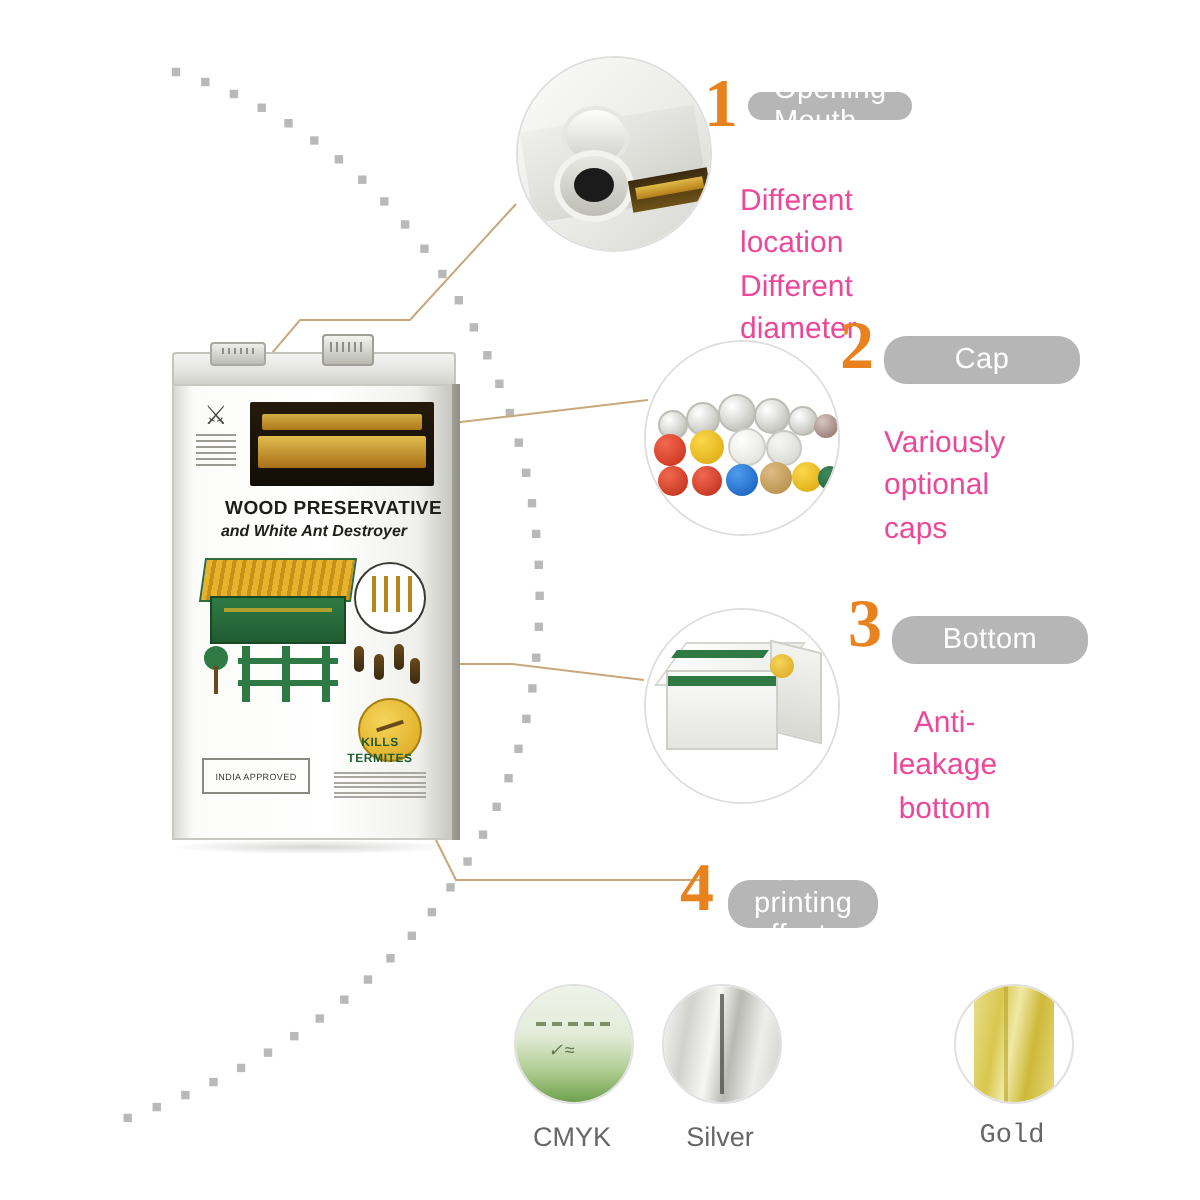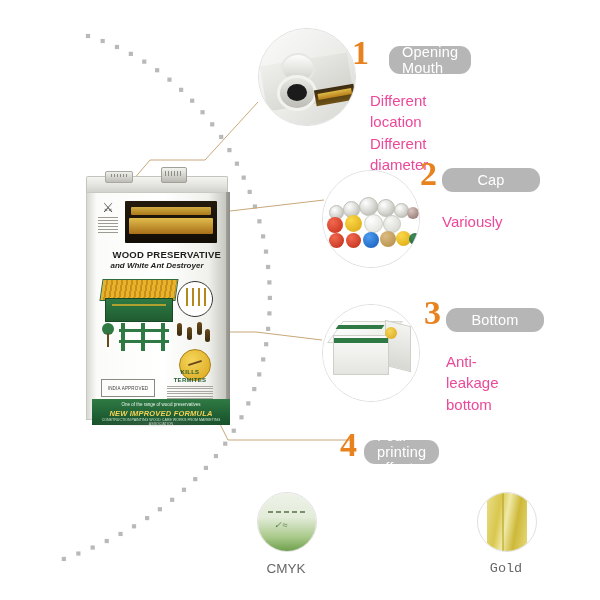--- a/index.html
+++ b/index.html
@@ -306,41 +306,36 @@
             <i></i>
             <i></i>
             <i></i>
         </div>
       </div>
 
       <div class="approve">
         <span>INDIA APPROVED</span>
       </div>
 
-      <div class="greenband">
-        <div class="gb-top">One of the  range of wood preservatives</div>
-        <div class="gb-main">NEW IMPROVED FORMULA</div>
-        <div class="gb-sub">CONSTRUCTION PAINTING WOOD CARE WORKS FROM MARKETING ASSOCIATION</div>
-      </div>
     </div>
   </div>
   <div class="tin-shadow"></div>
 
   <div class="callout">
     <div class="photo" style="left:258px;top:28px;width:96px;height:96px;">
       <div class="p1-bg"></div>
       <div class="p1-plate"></div>
       <div class="p1-ring1"></div>
       <div class="p1-ring2">
           <div class="p1-hole"></div>
         </div>
       <div class="p1-strip"></div>
     </div>
     <div class="num" style="left:352px;top:36px;font-size:34px;">1</div>
-    <div class="pill" style="left:389px;top:46px;height:28px;">
+    <div class="pill" style="left:374px;top:46px;height:14px;">
       <span>Opening Mouth</span>
     </div>
     <div class="desc" style="left:370px;top:90px;">
       <div>Different location</div>
       <div>Different diameter</div>
     </div>
   </div>
 
   <div class="callout">
     <div class="photo" style="left:322px;top:170px;width:96px;height:96px;">
@@ -361,37 +356,38 @@
       <div class="cap-dot" style="left:57px;top:60px;width:16px;height:16px;background:radial-gradient(circle at 35% 30%,#ddbb82,#b08a42);"></div>
       <div class="cap-dot" style="left:73px;top:60px;width:15px;height:15px;background:radial-gradient(circle at 35% 30%,#fbd84a,#d9a40d);"></div>
       <div class="cap-dot" style="left:86px;top:62px;width:12px;height:12px;background:radial-gradient(circle at 35% 30%,#3f8a5c,#1d5a36);"></div>
     </div>
     <div class="num" style="left:420px;top:157px;font-size:34px;">2</div>
     <div class="pill" style="left:442px;top:168px;height:24px;width:98px;justify-content:center;">
       <span>Cap</span>
     </div>
     <div class="desc" style="left:442px;top:211px;">
       <div>Variously</div>
+      <div>optional caps</div>
     </div>
   </div>
 
   <div class="callout">
     <div class="photo" style="left:322px;top:304px;width:96px;height:96px;">
       <div class="p3-bg"></div>
       <div class="box-top"></div>
       <div class="box-stripe"></div>
       <div class="box-side"></div>
       <div class="box-front"></div>
       <div class="box-seal"></div>
     </div>
     <div class="num" style="left:424px;top:296px;font-size:34px;">3</div>
     <div class="pill" style="left:446px;top:308px;height:24px;width:98px;justify-content:center;">
       <span>Bottom</span>
     </div>
-    <div class="desc" style="left:446px;top:351px;">
+    <div class="desc" style="left:446px;top:351px;text-align:center;">
       <div>Anti-leakage</div>
       <div>bottom</div>
     </div>
   </div>
 
   <div class="callout">
     <div class="num" style="left:340px;top:428px;font-size:34px;">4</div>
     <div class="pill" style="left:364px;top:440px;height:24px;">
       <span>Four printing effects</span>
     </div>
@@ -399,20 +395,27 @@
 
   <div class="sw" style="left:257px;top:492px;">
     <div class="sw-circ">
       <div class="sw-cmyk2"></div>
       <div class="sw-cmyk-txt"></div>
       <div class="sw-cmyk-script">✓ ≈</div>
     </div>
     <div class="sw-label">CMYK</div>
   </div>
 
+  <div class="sw" style="left:331px;top:492px;">
+    <div class="sw-circ">
+      <div class="sw-silver"></div>
+      <div class="sw-silver-seam"></div>
+    </div>
+    <div class="sw-label">Silver</div>
+  </div>
 
 
   <div class="sw" style="left:477px;top:492px;font-family:Liberation Mono, monospace;">
     <div class="sw-circ">
       <div class="sw-gold"></div>
       <div class="sw-gold-seam"></div>
     </div>
     <div class="sw-label">Gold</div>
   </div>
 

